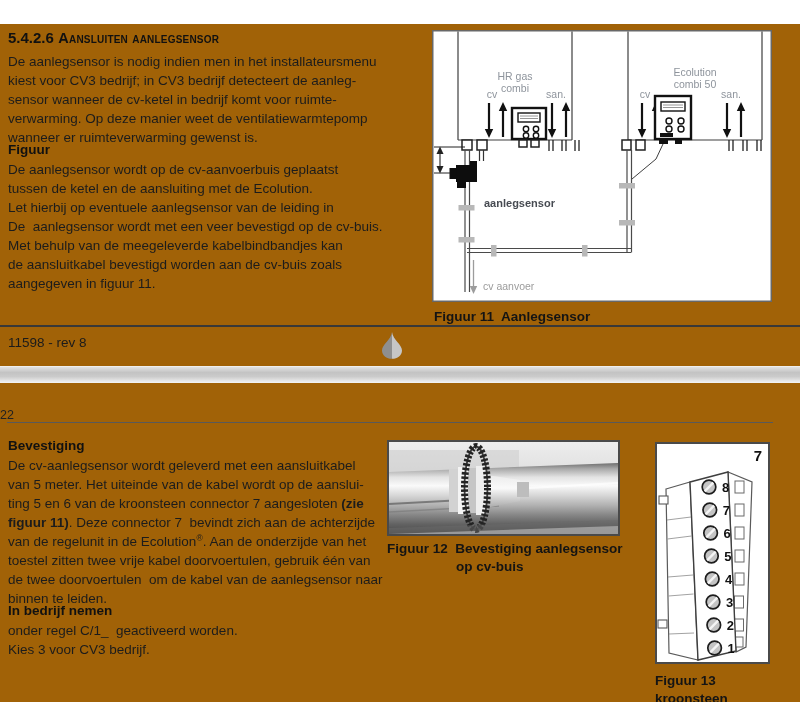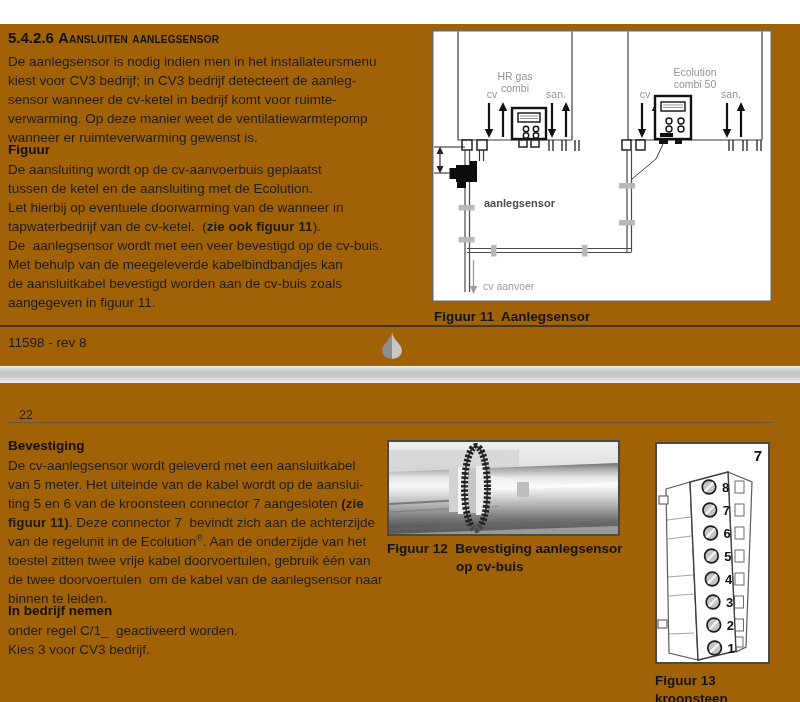--- a/index.html
+++ b/index.html
@@ -42,24 +42,23 @@
       <div class="line">De aanlegsensor is nodig indien men in het installateursmenu</div>
       <div class="line">kiest voor CV3 bedrijf; in CV3 bedrijf detecteert de aanleg-</div>
       <div class="line">sensor wanneer de cv-ketel in bedrijf komt voor ruimte-</div>
       <div class="line">verwarming. Op deze manier weet de ventilatiewarmtepomp</div>
       <div class="line">wanneer er ruimteverwarming gewenst is.</div>
     </div>
 
   <div class="abs h2" style="left:8px;top:118px;">Figuur</div>
 
   <div class="abs" style="left:8px;top:136px;">
-      <div class="line">De aansluiting wordt op de cv-aanvoerbuis geplaatst</div>
+      <div class="line">De aanlegsensor wordt op de cv-aanvoerbuis geplaatst</div>
       <div class="line">tussen de ketel en de aansluiting met de Ecolution.</div>
-      <div class="line">Let hierbij op eventuele doorwarming van de wanneer in</div>
-      <div class="line">tapwaterbedrijf van de cv-ketel.  (<b>zie ook figuur 11</b>).</div>
+      <div class="line">Let hierbij op eventuele aanlegsensor van de leiding in</div>
       <div class="line">De  aanlegsensor wordt met een veer bevestigd op de cv-buis.</div>
       <div class="line">Met behulp van de meegeleverde kabelbindbandjes kan</div>
       <div class="line">de aansluitkabel bevestigd worden aan de cv-buis zoals</div>
       <div class="line">aangegeven in figuur 11.</div>
     </div>
 
   <div class="abs" style="left:432px;top:6px;width:340px;height:272px;">
     <svg width="340" height="272" viewBox="0 0 340 272">
       <rect x="0.75" y="0.75" width="338.5" height="270.5" fill="#ffffff" stroke="#686868" stroke-width="1.5"></rect>
 
@@ -174,21 +173,21 @@
 
   <div class="abs rule" style="top:301px;"></div>
   <div class="abs footer-text" style="left:8px;top:311px;">11598 - rev 8</div>
   <svg class="abs" style="left:381px;top:307px;" width="22" height="29" viewBox="0 0 22 29">
     <path d="M11,1 C10,9 1,13.5 1,19.5 C1,24.2 5.4,27.8 11,27.8 Z" fill="#8f8f8f"></path>
     <path d="M11,1 C12,9 21,13.5 21,19.5 C21,24.2 16.6,27.8 11,27.8 Z" fill="#c6c6c6"></path>
   </svg>
 
   <div class="abs band" style="top:342px;"></div>
 
-  <div class="abs pageno" style="left:19px;top:384px;">22</div>
+  <div class="abs pageno" style="left:0;top:384px;">22</div>
   <div class="abs" style="left:7px;top:398px;width:766px;height:1.4px;background:#595959;"></div>
 
   <div class="abs h2" style="left:8px;top:414px;">Bevestiging</div>
   <div class="abs" style="left:8px;top:432px;">
       <div class="line">De cv-aanlegsensor wordt geleverd met een aansluitkabel</div>
       <div class="line">van 5 meter. Het uiteinde van de kabel wordt op de aanslui-</div>
       <div class="line">ting 5 en 6 van de kroonsteen connector 7 aangesloten <b>(zie</b></div>
       <div class="line"><b>figuur 11)</b>. Deze connector 7  bevindt zich aan de achterzijde</div>
       <div class="line">van de regelunit in de Ecolution<sup>®</sup>. Aan de onderzijde van het</div>
       <div class="line">toestel zitten twee vrije kabel doorvoertulen, gebruik één van</div>

